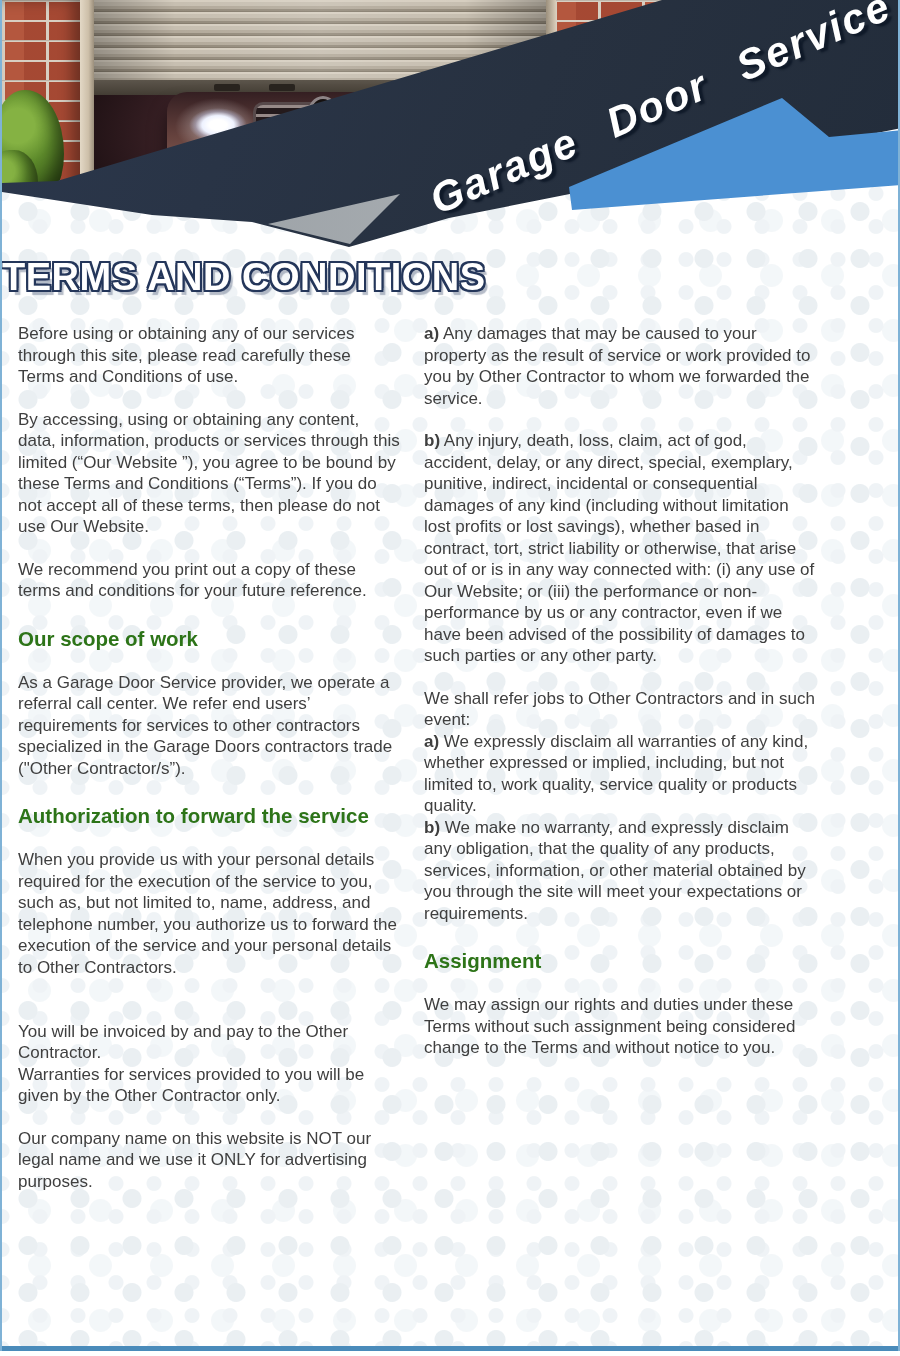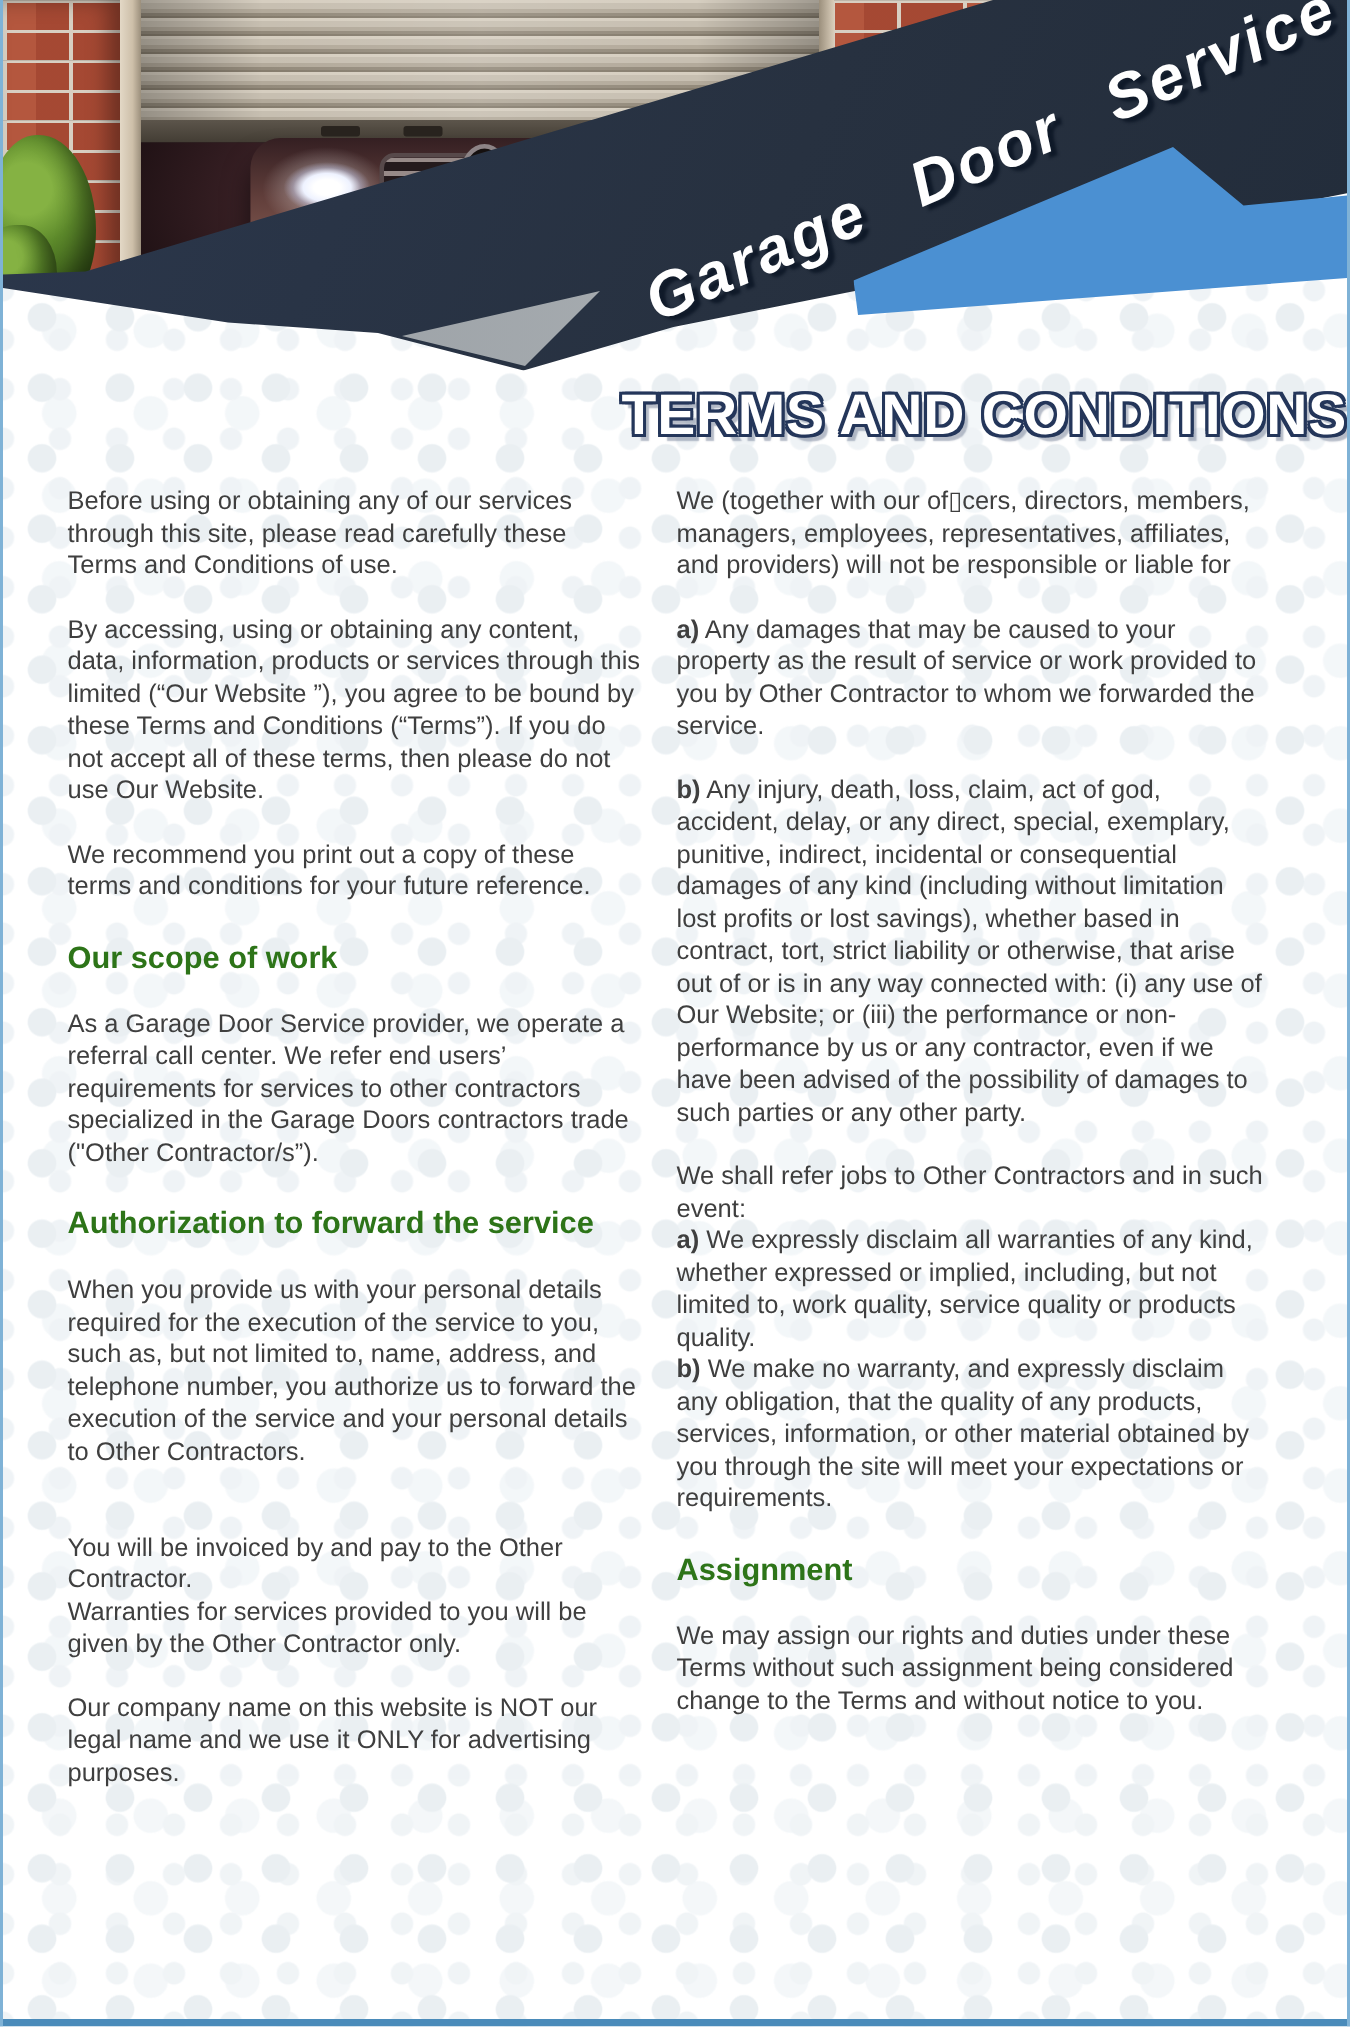--- a/index.html
+++ b/index.html
@@ -129,28 +129,28 @@
     position:absolute;left:412px;top:78px;width:500px;height:60px;
     transform:rotate(-23.5deg);
     color:#ffffff;font-size:42px;font-weight:bold;font-style:italic;
     letter-spacing:2px;word-spacing:22px;white-space:nowrap;
     text-shadow:3px 4px 2px rgba(10,20,35,.8);
   }
 
   
   .content{position:absolute;left:0;top:0;width:100%;z-index:2;padding-top:256px;}
   h1.page-title{
-    margin:0 0 24px 0;text-align:right;
+    margin:0 0 24px 0;text-align:left;
     font-size:38px;font-weight:bold;letter-spacing:.5px;color:#ffffff;
     text-shadow:
       -2px -2px 0 #24365a, 2px -2px 0 #24365a, -2px 2px 0 #24365a, 2px 2px 0 #24365a,
       -2px 0 0 #24365a, 2px 0 0 #24365a, 0 -2px 0 #24365a, 0 2px 0 #24365a,
       4px 5px 1px rgba(110,122,145,.5);
   }
-  .cols{display:flex;padding:0 26px 0 43px;column-gap:56px;gap:24px;}
+  .cols{display:flex;padding:0 26px 0 16px;column-gap:56px;gap:24px;}
   .col{color:#3f3f3f;font-size:17px;line-height:21.5px;}
   .col-left{width:382px;flex:0 0 382px;}
   .col-right{width:392px;flex:0 0 392px;}
   .col p{margin:0 0 21px 0;}
   .col h2{
     color:#2d7418;font-size:20.5px;line-height:23px;font-weight:bold;
     margin:25px 0 22px 0;
   }
   .col h2:first-child{margin-top:4px;}
   .col strong{font-weight:bold;}
@@ -202,21 +202,20 @@
           <p><span>By accessing, using or obtaining any content, data, information, products or services through this limited (“Our Website ”), you agree to be bound by these Terms and Conditions (“Terms”). If you do not accept all of these terms, then please do not use Our Website.</span></p>
           <p><span>We recommend you print out a copy of these terms and conditions for your future reference.</span></p>
           <h2><span>Our scope of work</span></h2>
           <p><span>As a Garage Door Service provider, we operate a referral call center. We refer end users’ requirements for services to other contractors specialized in the Garage Doors contractors trade ("Other Contractor/s”).</span></p>
           <h2><span>Authorization to forward the service</span></h2>
           <p><span>When you provide us with your personal details required for the execution of the service to you, such as, but not limited to, name, address, and telephone number, you authorize us to forward the execution of the service and your personal details to Other Contractors.</span></p>
           <p><br><span>You will be invoiced by and pay to the Other Contractor.</span><br><span>Warranties for services provided to you will be given by the Other Contractor only.</span></p>
           <p><span>Our company name on this website is NOT our legal name and we use it ONLY for advertising purposes.</span></p>
         </div>
       <div class="col col-right">
-          <p><span>We (together with our of▯cers, directors, members, managers, employees, representatives, affiliates, and providers) will not be responsible or liable for</span></p>
           <p><strong>a)</strong><span> Any damages that may be caused to your property as the result of service or work provided to you by Other Contractor to whom we forwarded the service.</span></p>
           <p><strong>b)</strong><span> Any injury, death, loss, claim, act of god, accident, delay, or any direct, special, exemplary, punitive, indirect, incidental or consequential damages of any kind (including without limitation lost profits or lost savings), whether based in contract, tort, strict liability or otherwise, that arise out of or is in any way connected with: (i) any use of Our Website; or (iii) the performance or non-performance by us or any contractor, even if we have been advised of the possibility of damages to such parties or any other party.</span></p>
           <p><span>We shall refer jobs to Other Contractors and in such event:</span><br><strong>a)</strong><span> We expressly disclaim all warranties of any kind, whether expressed or implied, including, but not limited to, work quality, service quality or products quality.</span><br><strong>b)</strong><span> We make no warranty, and expressly disclaim any obligation, that the quality of any products, services, information, or other material obtained by you through the site will meet your expectations or requirements.</span></p>
           <h2><span>Assignment</span></h2>
           <p><span>We may assign our rights and duties under these Terms without such assignment being considered change to the Terms and without notice to you.</span></p>
         </div>
     </div>
   </div>
 
   <div class="bottom-bar"></div>

